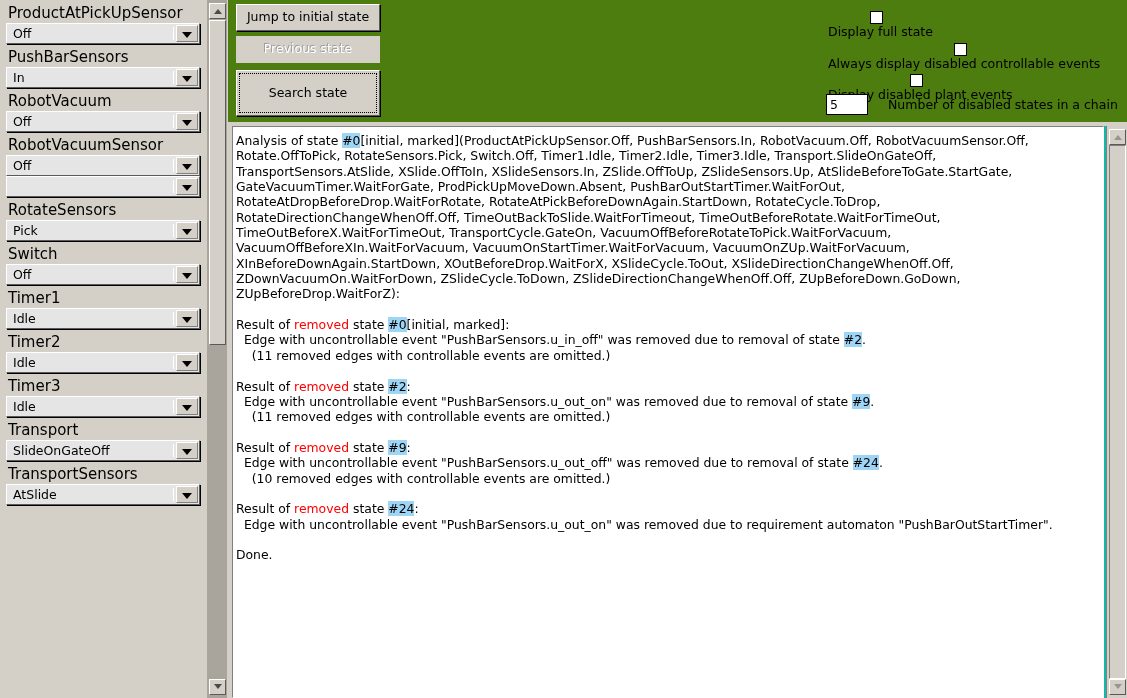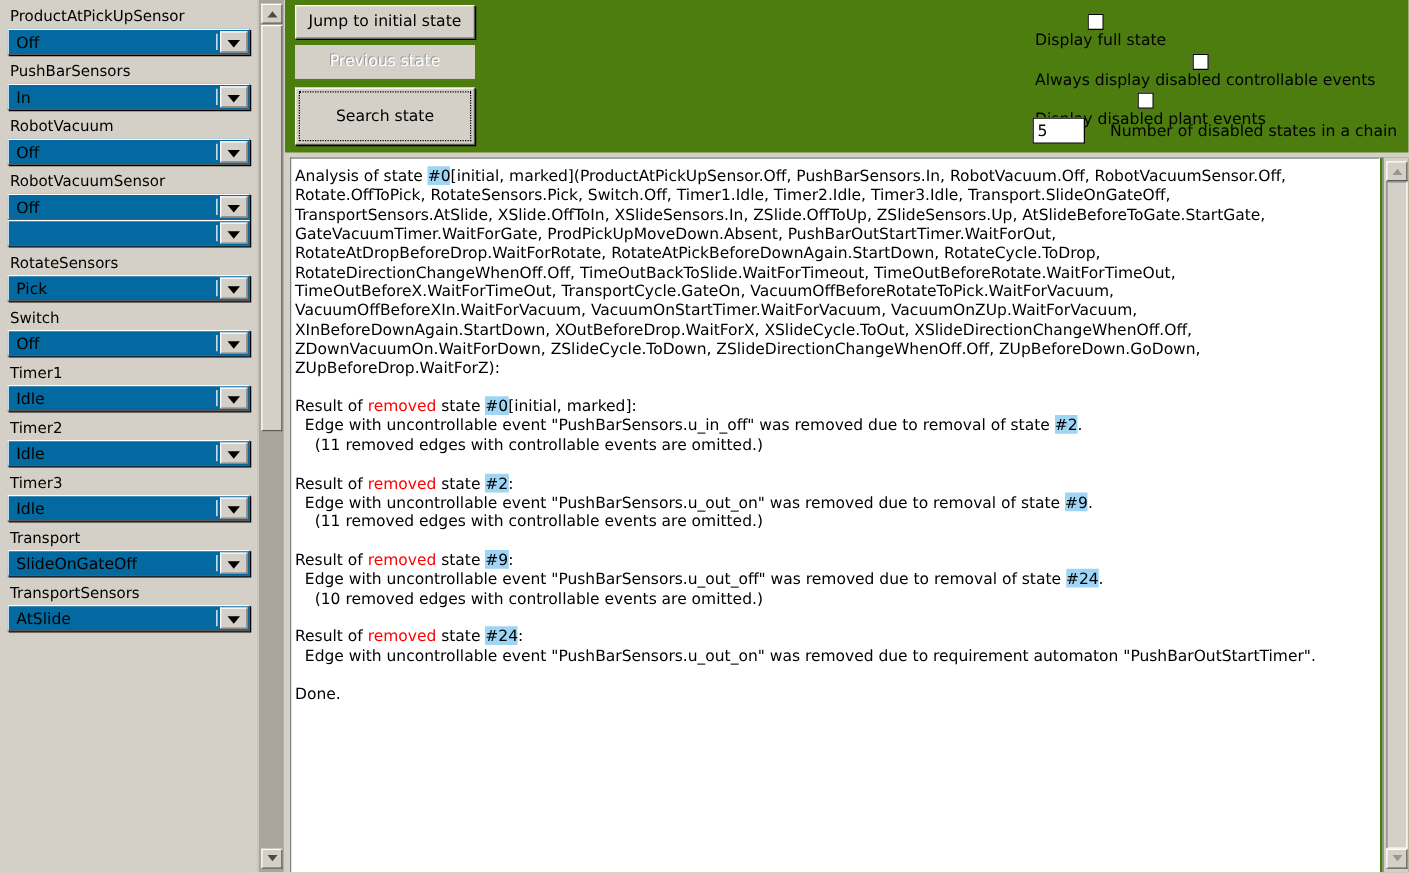--- a/index.html
+++ b/index.html
@@ -21,30 +21,30 @@
   #left-panel {
     position: absolute;
     left: 0; top: 0;
     width: 206px;
     height: 698px;
     background: #d4d0c8;
     overflow: hidden;
   }
   .var-group { padding: 0 6px; }
   .var-label {
-    font-size: 12px;
+    font-size: 15px;
     color: #000;
     line-height: 14px;
     padding: 6px 0 3px 2px;
     white-space: nowrap;
   }
   .combo {
     position: relative;
     height: 21px;
-    background: #0369a1;
+    background: #e5e5e5;
     border-top: 1px solid #ffffff;
     border-left: 1px solid #ffffff;
     border-right: 1px solid #5a5a5a;
     border-bottom: 1px solid #5a5a5a;
     box-shadow: 1px 1px 0 0 #000;
     box-sizing: border-box;
   }
   .combo-value {
     position: absolute;
     left: 6px; top: 0;
@@ -221,21 +221,21 @@
     line-height: 19px;
     margin-right: 20px;
     outline: none;
   }
 
   
   #output-wrap {
     position: absolute;
     left: 232px; top: 126px;
     width: 895px; height: 572px;
-    background: #4d7c0f;
+    background: #14b8a6;
   }
   #output-area {
     position: absolute;
     left: 0; top: 0;
     width: 872px; height: 572px;
     background: #ffffff;
     border-top: 1px solid #808080;
     border-left: 1px solid #808080;
     border-right: 1px solid #ffffff;
     border-bottom: 1px solid #ffffff;

